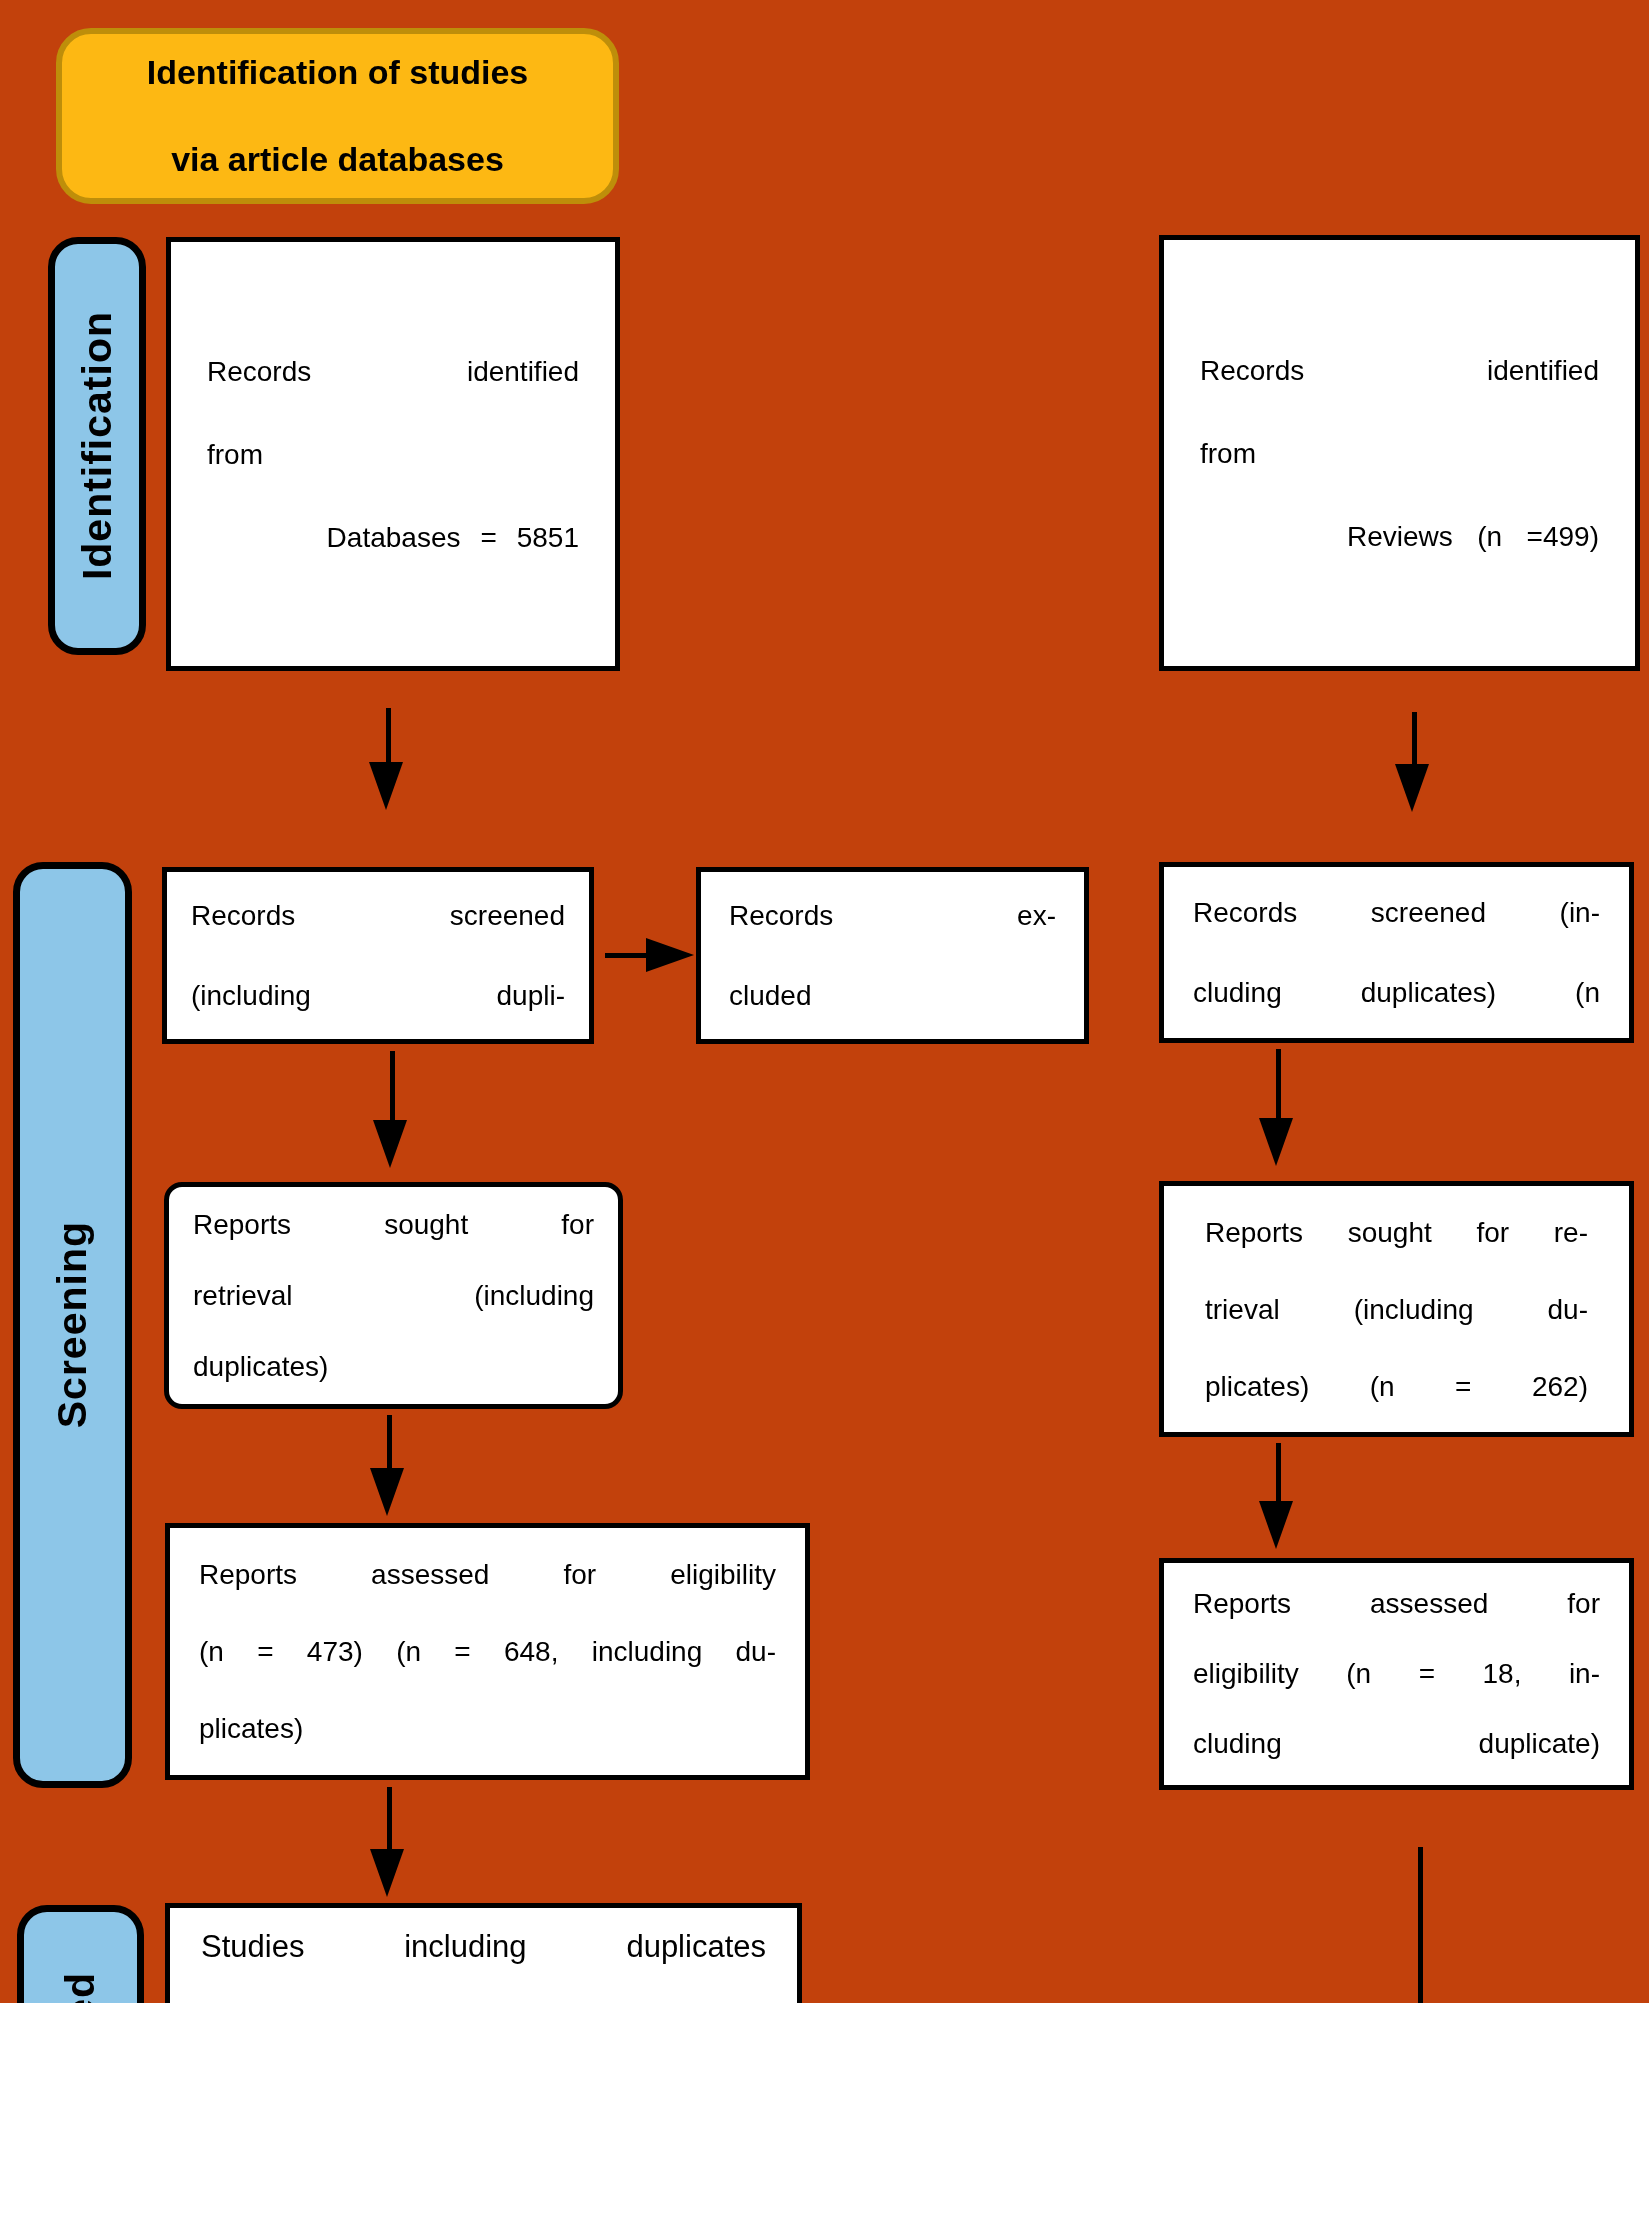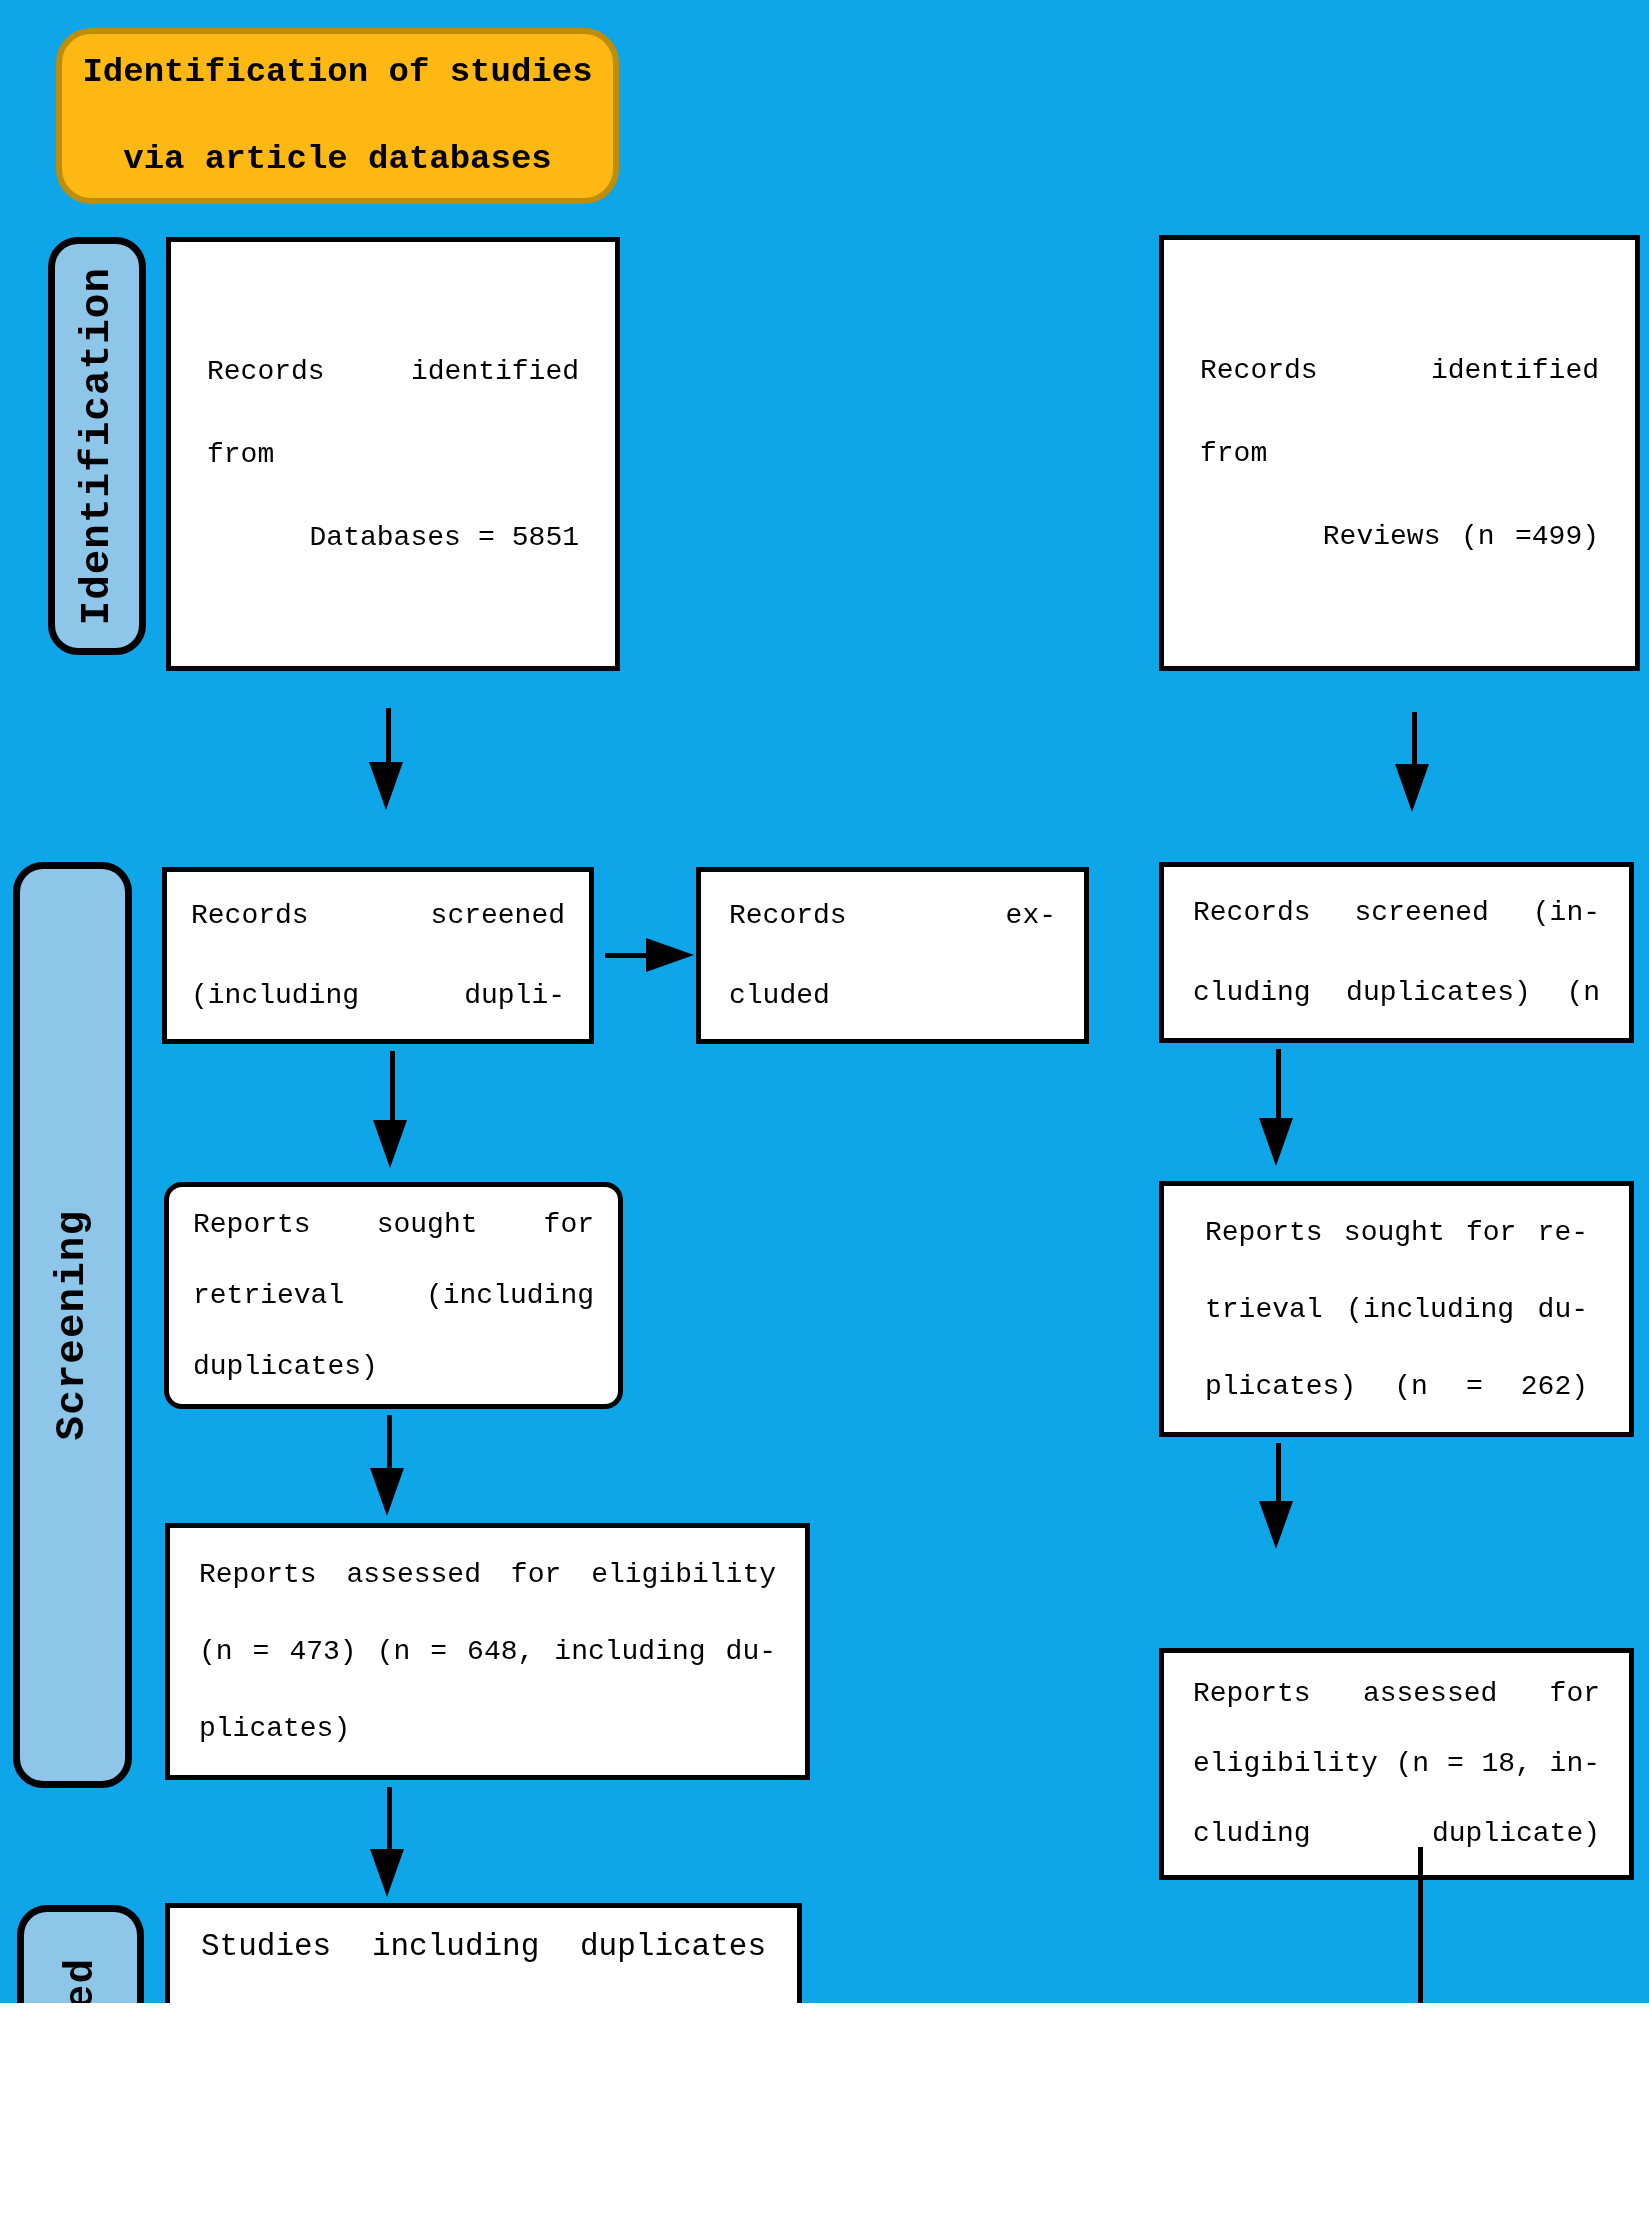--- a/index.html
+++ b/index.html
@@ -1,21 +1,21 @@
 <!DOCTYPE html>
 <html style="--header-fill: #FDB813; --header-border: #BE8E0A; --sidebar-fill: #8DC6E8; --line-color: #000000; --box-bg: #FFFFFF;font-size:8px"><head>
 <meta charset="utf-8">
 <style>
   html, body { margin: 0; padding: 0; background: #ffffff; }
   .canvas {
     position: relative;
     width: 1650px;
     height: 2003px;
-    background: #0ea5e9;
-    font-family: Liberation Mono, monospace;
+    background: #c2410c;
+    font-family: Liberation Sans, sans-serif;
     color: #000;
     overflow: hidden;
   }
 
   
   .header {
     position: absolute;
     box-sizing: border-box;
     background: var(--header-fill, #FDB813);
     border: 6px solid var(--header-border, #BE8E0A);
@@ -84,21 +84,21 @@
   #box-screened-right { left: 1159px; top: 862px; width: 475px;  height: 181px; padding: 0 29px; }
   #box-screened-right .box-text { line-height: 80px; }
 
   #box-sought-left    { left: 164px;  top: 1182px; width: 459px;  height: 227px; padding: 0 24px; border-radius: 18px; }
   #box-sought-left .box-text { line-height: 71px; }
   #box-sought-right   { left: 1159px; top: 1181px; width: 475px;  height: 256px; padding: 0 41px; align-items: center; }
   #box-sought-right .box-text { line-height: 77px; }
 
   #box-assessed-left  { left: 165px;  top: 1523px; width: 645px; height: 257px; padding: 0 29px; }
   #box-assessed-left .box-text { line-height: 77px; }
-  #box-assessed-right { left: 1159px; top: 1648px; width: 475px;  height: 232px; padding: 0 29px; }
+  #box-assessed-right { left: 1159px; top: 1558px; width: 475px;  height: 232px; padding: 0 29px; }
   #box-assessed-right .box-text { line-height: 70px; }
 
   #box-included       { left: 165px;  top: 1903px; width: 637px; height: 315px; padding: 0 31px; }
   #box-included .box-text { font-size: 31px; line-height: 76px; }
 
   
   .vline { position: absolute; width: 4.5px;  background: var(--line-color, #000); }
   .hline { position: absolute; height: 4.5px; background: var(--line-color, #000); }
   .head-down {
     position: absolute; width: 0; height: 0;

